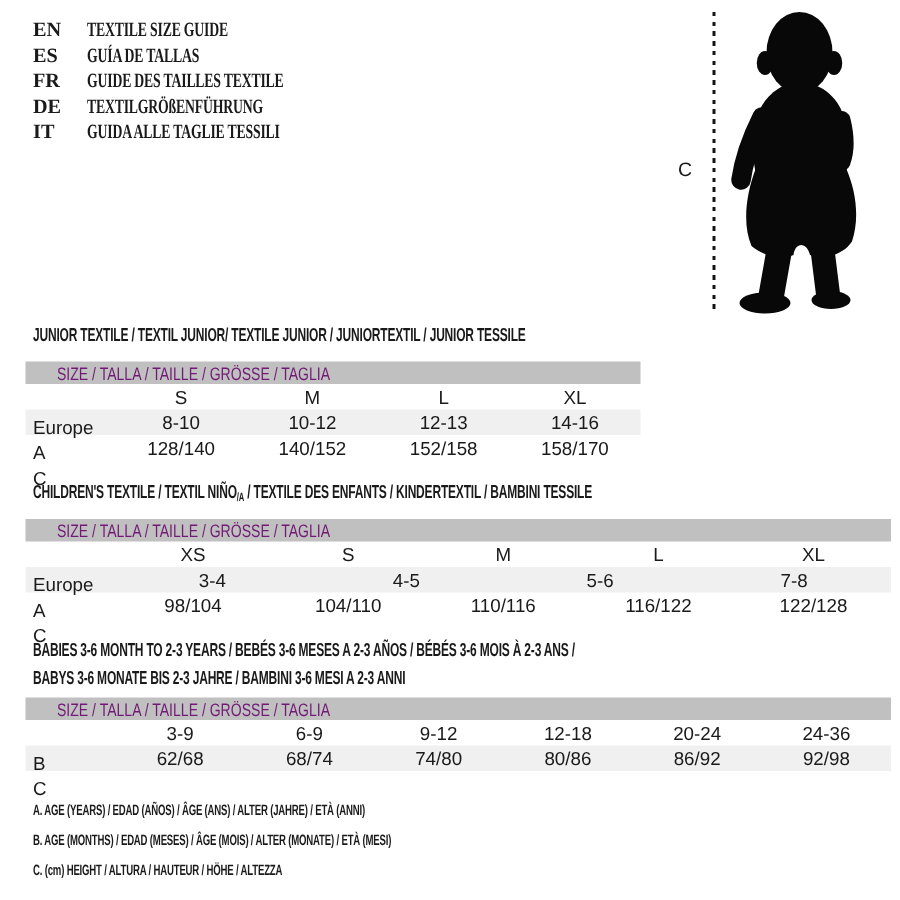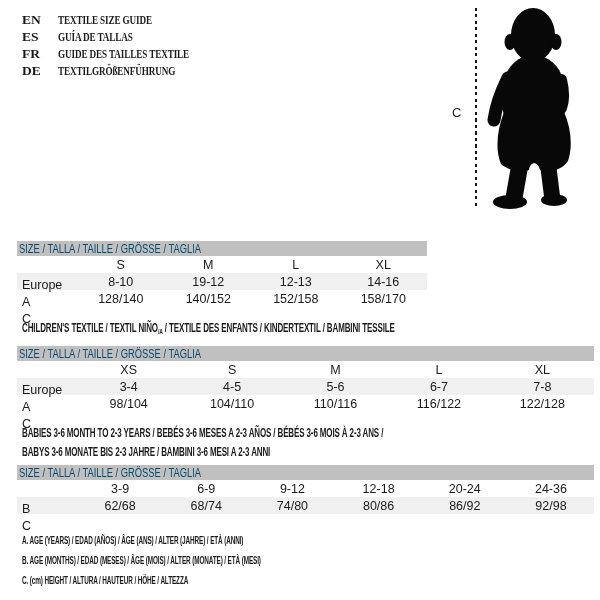--- a/index.html
+++ b/index.html
@@ -34,21 +34,21 @@
   #heading-junior   { left: 22px; top: 214px; }
   #heading-children { left: 22px; top: 319px; }
   #heading-babies   { left: 22px; top: 424px; }
 
   
   .size-table { position: absolute; left: 17px; }
   #table-junior   { top: 241px; width: 410px; }
   #table-children { top: 346px; width: 577px; }
   #table-babies   { top: 465px; width: 577px; }
   .t-bar { height: 15px; background: var(--bar, #c0c0c0); display: flex;
-           align-items: center; padding-left: 2px; font-size: 12px; color: #0c4a6e; }
+           align-items: center; padding-left: 21px; font-size: 12px; color: #701a75; }
   .t-bar-text { display: inline-block; transform: scaleX(0.78);
                 transform-origin: 0 50%; white-space: nowrap; }
   .t-row { display: flex; height: 17px; align-items: center; font-size: 12.5px; }
   .t-row.shaded { background: var(--alt, #f0f0f0); }
   .t-label { flex: 0 0 60px; padding-left: 5px; margin-top: 40px; }
   .t-cell { flex: 1; text-align: center; }
 
   
   .footnotes { position: absolute; left: 22px; top: 535px; }
   .footnote { height: 20px; font-weight: 700; font-size: 10px; white-space: nowrap; }
@@ -67,20 +67,24 @@
         <span class="lang-code">ES</span>
         <span class="lang-title">GUÍA DE TALLAS</span>
       </div>
       <div class="lang-row">
         <span class="lang-code">FR</span>
         <span class="lang-title">GUIDE DES TAILLES TEXTILE</span>
       </div>
       <div class="lang-row">
         <span class="lang-code">DE</span>
         <span class="lang-title">TEXTILGRÖßENFÜHRUNG</span>
+      </div>
+      <div class="lang-row">
+        <span class="lang-code">IT</span>
+        <span class="lang-title">GUIDA ALLE TAGLIE TESSILI</span>
       </div>
     </div>
 
   <div class="measure-line"></div>
   <div class="measure-label">C</div>
 
   <svg class="baby-svg" width="106" height="210" viewBox="0 0 106 210" aria-hidden="true">
     <g fill="#080808" stroke="none">
       <ellipse cx="50" cy="31" rx="22" ry="27"></ellipse>
       <ellipse cx="27" cy="38" rx="5.5" ry="8"></ellipse>
@@ -89,36 +93,39 @@
       <path d="M25 74 C18 88 13 102 11 116" fill="none" stroke="#080808" stroke-width="13" stroke-linecap="round"></path>
       <path d="M78 76 C81 88 81 96 78 104" fill="none" stroke="#080808" stroke-width="12" stroke-linecap="round"></path>
       <path d="M21 108 C14 126 12 146 18 160 C26 167 38 169 46 166 C47 157 55 157 57 166 C67 169 79 166 85 157 C90 142 88 124 81 108 Z"></path>
       <path d="M37 160 L31 194" fill="none" stroke="#080808" stroke-width="17" stroke-linecap="round"></path>
       <path d="M65 160 L69 192" fill="none" stroke="#080808" stroke-width="16" stroke-linecap="round"></path>
       <ellipse cx="27" cy="198" rx="17" ry="7"></ellipse>
       <ellipse cx="71" cy="196" rx="13" ry="6"></ellipse>
     </g>
   </svg>
 
+  <div class="sec-heading" id="heading-junior">
+    <span class="h-scale">JUNIOR TEXTILE / TEXTIL JUNIOR/ TEXTILE JUNIOR / JUNIORTEXTIL / JUNIOR TESSILE</span>
+  </div>
   <div class="size-table" id="table-junior">
     <div class="t-bar">
       <span class="t-bar-text">SIZE / TALLA / TAILLE / GRÖSSE / TAGLIA</span>
     </div>
     <div id="rows0">
         <div class="t-row">
           <span class="t-label">Europe</span>
           <span class="t-cell">S</span>
           <span class="t-cell">M</span>
           <span class="t-cell">L</span>
           <span class="t-cell">XL</span>
         </div>
         <div class="t-row shaded">
           <span class="t-label">A</span>
           <span class="t-cell">8-10</span>
-          <span class="t-cell">19-12</span>
+          <span class="t-cell">10-12</span>
           <span class="t-cell">12-13</span>
           <span class="t-cell">14-16</span>
         </div>
         <div class="t-row">
           <span class="t-label">C</span>
           <span class="t-cell">128/140</span>
           <span class="t-cell">140/152</span>
           <span class="t-cell">152/158</span>
           <span class="t-cell">158/170</span>
         </div>
@@ -139,21 +146,20 @@
           <span class="t-cell">S</span>
           <span class="t-cell">M</span>
           <span class="t-cell">L</span>
           <span class="t-cell">XL</span>
         </div>
         <div class="t-row shaded">
           <span class="t-label">A</span>
           <span class="t-cell">3-4</span>
           <span class="t-cell">4-5</span>
           <span class="t-cell">5-6</span>
-          <span class="t-cell">6-7</span>
           <span class="t-cell">7-8</span>
         </div>
         <div class="t-row">
           <span class="t-label">C</span>
           <span class="t-cell">98/104</span>
           <span class="t-cell">104/110</span>
           <span class="t-cell">110/116</span>
           <span class="t-cell">116/122</span>
           <span class="t-cell">122/128</span>
         </div>

